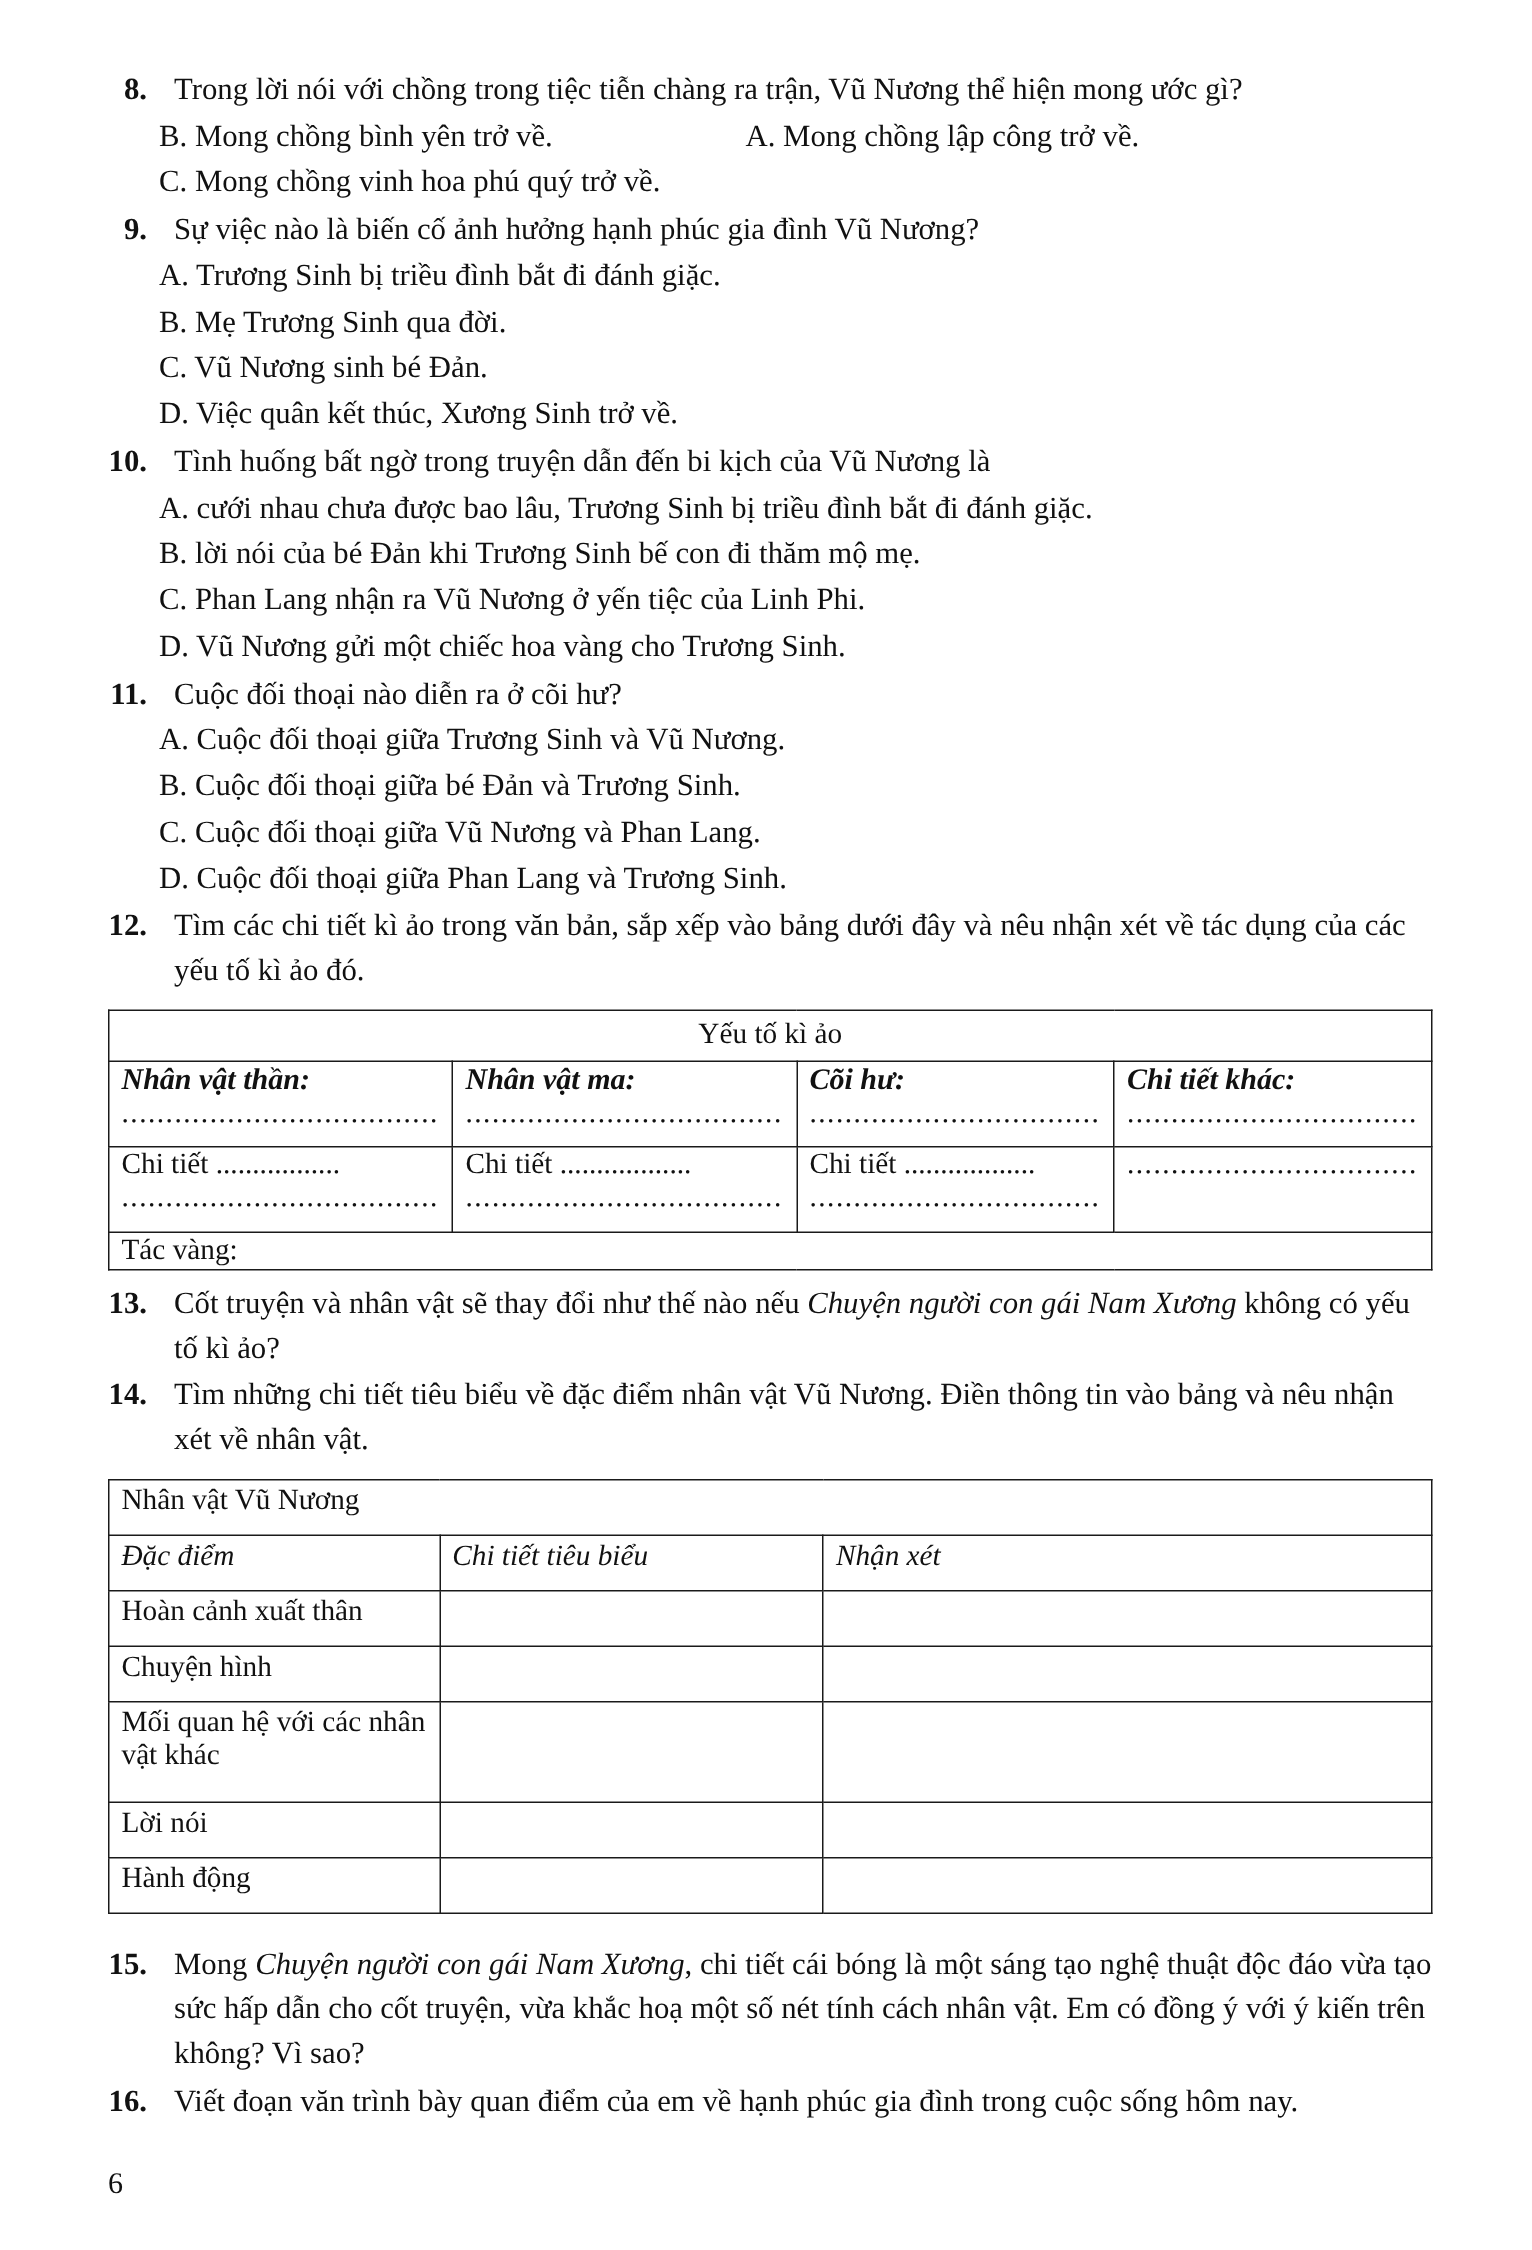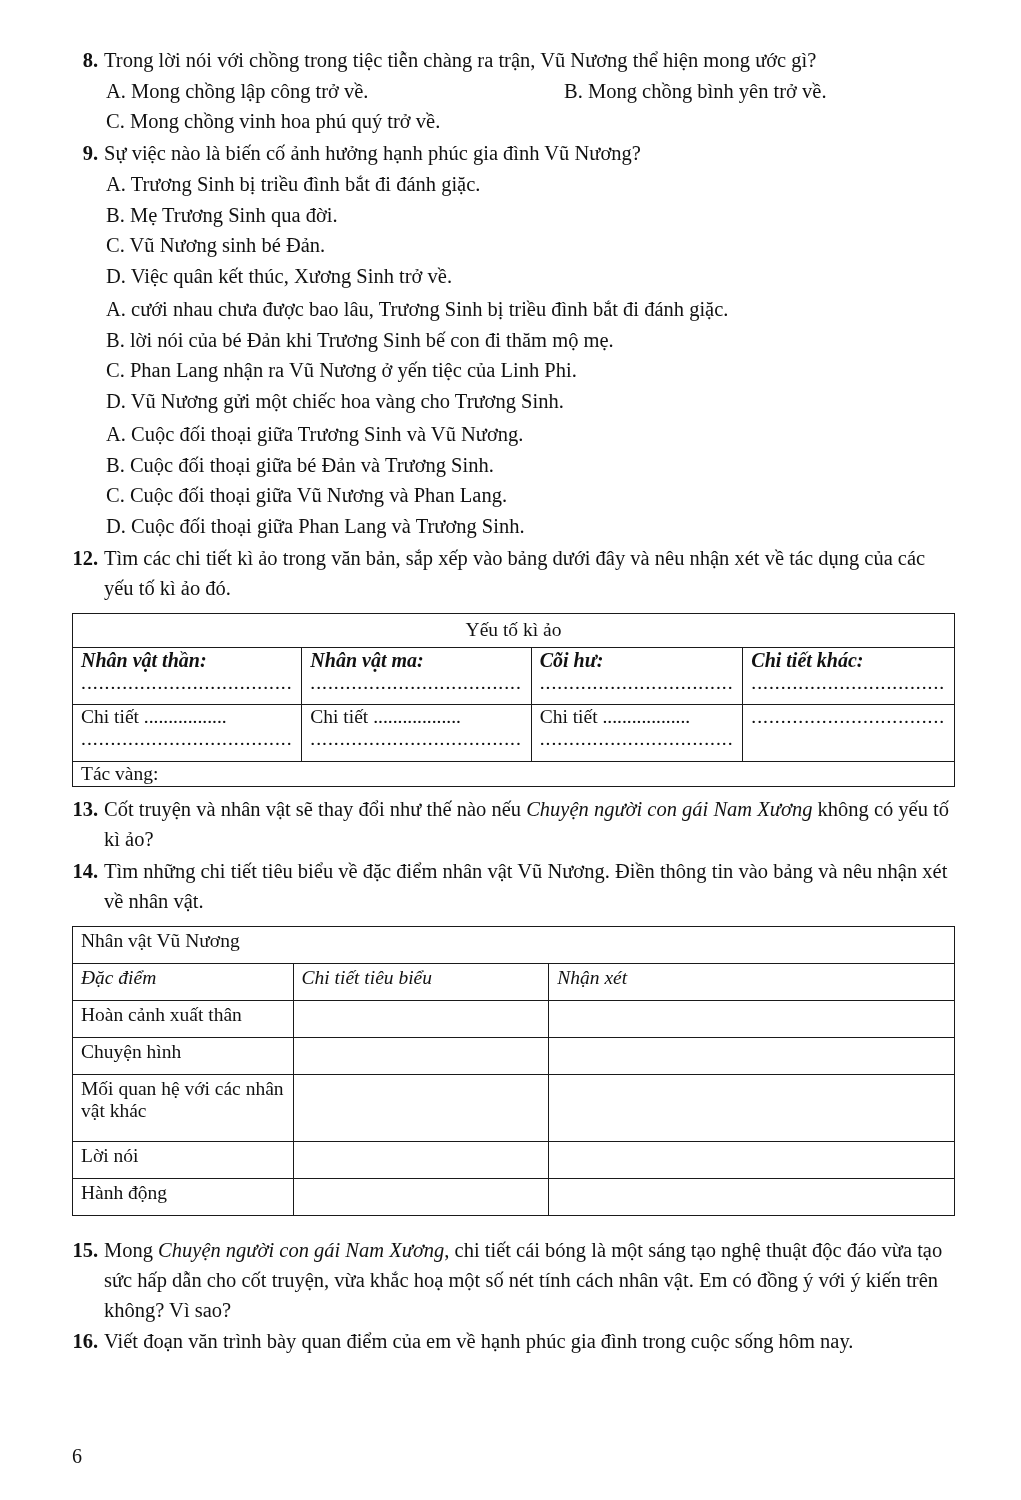--- a/index.html
+++ b/index.html
@@ -36,20 +36,21 @@
   }
   .q-num {
     font-weight: bold;
     white-space: nowrap;
     margin-right: 6px;
     min-width: 26px;
     text-align: right;
   }
   .q-text {
     flex: 1;
+    margin-left: 12px;
   }
   .opts {
     margin-left: 34px;
   }
   .opt {
     font-size: 20.5px;
     line-height: 1.5;
   }
   .opt-row {
     display: flex;
@@ -136,22 +137,22 @@
 <div class="page">
   <div class="content">
 
     <div class="q">
       <div class="q-line">
         <span class="q-num">8.</span>
         <span class="q-text">Trong lời nói với chồng trong tiệc tiễn chàng ra trận, Vũ Nương thể hiện mong ước gì?</span>
       </div>
       <div class="opts">
         <div class="opt-row">
+          <div class="opt opt-col2">B. Mong chồng bình yên trở về.</div>
           <div class="opt opt-col">A. Mong chồng lập công trở về.</div>
-          <div class="opt opt-col2">B. Mong chồng bình yên trở về.</div>
         </div>
         <div class="opt-row">
           <div class="opt opt-col">C. Mong chồng vinh hoa phú quý trở về.</div>
         </div>
       </div>
     </div>
 
     <div class="q">
       <div class="q-line">
         <span class="q-num">9.</span>
@@ -159,29 +160,37 @@
       </div>
       <div class="opts">
         <div class="opt">A. Trương Sinh bị triều đình bắt đi đánh giặc.</div>
         <div class="opt">B. Mẹ Trương Sinh qua đời.</div>
         <div class="opt">C. Vũ Nương sinh bé Đản.</div>
         <div class="opt">D. Việc quân kết thúc, Xương Sinh trở về.</div>
       </div>
     </div>
 
     <div class="q">
+      <div class="q-line">
+        <span class="q-num">10.</span>
+        <span class="q-text">Tình huống bất ngờ trong truyện dẫn đến bi kịch của Vũ Nương là</span>
+      </div>
       <div class="opts">
         <div class="opt">A. cưới nhau chưa được bao lâu, Trương Sinh bị triều đình bắt đi đánh giặc.</div>
         <div class="opt">B. lời nói của bé Đản khi Trương Sinh bế con đi thăm mộ mẹ.</div>
         <div class="opt">C. Phan Lang nhận ra Vũ Nương ở yến tiệc của Linh Phi.</div>
         <div class="opt">D. Vũ Nương gửi một chiếc hoa vàng cho Trương Sinh.</div>
       </div>
     </div>
 
     <div class="q">
+      <div class="q-line">
+        <span class="q-num">11.</span>
+        <span class="q-text">Cuộc đối thoại nào diễn ra ở cõi hư?</span>
+      </div>
       <div class="opts">
         <div class="opt">A. Cuộc đối thoại giữa Trương Sinh và Vũ Nương.</div>
         <div class="opt">B. Cuộc đối thoại giữa bé Đản và Trương Sinh.</div>
         <div class="opt">C. Cuộc đối thoại giữa Vũ Nương và Phan Lang.</div>
         <div class="opt">D. Cuộc đối thoại giữa Phan Lang và Trương Sinh.</div>
       </div>
     </div>
 
     <div class="q">
       <div class="q-line">

